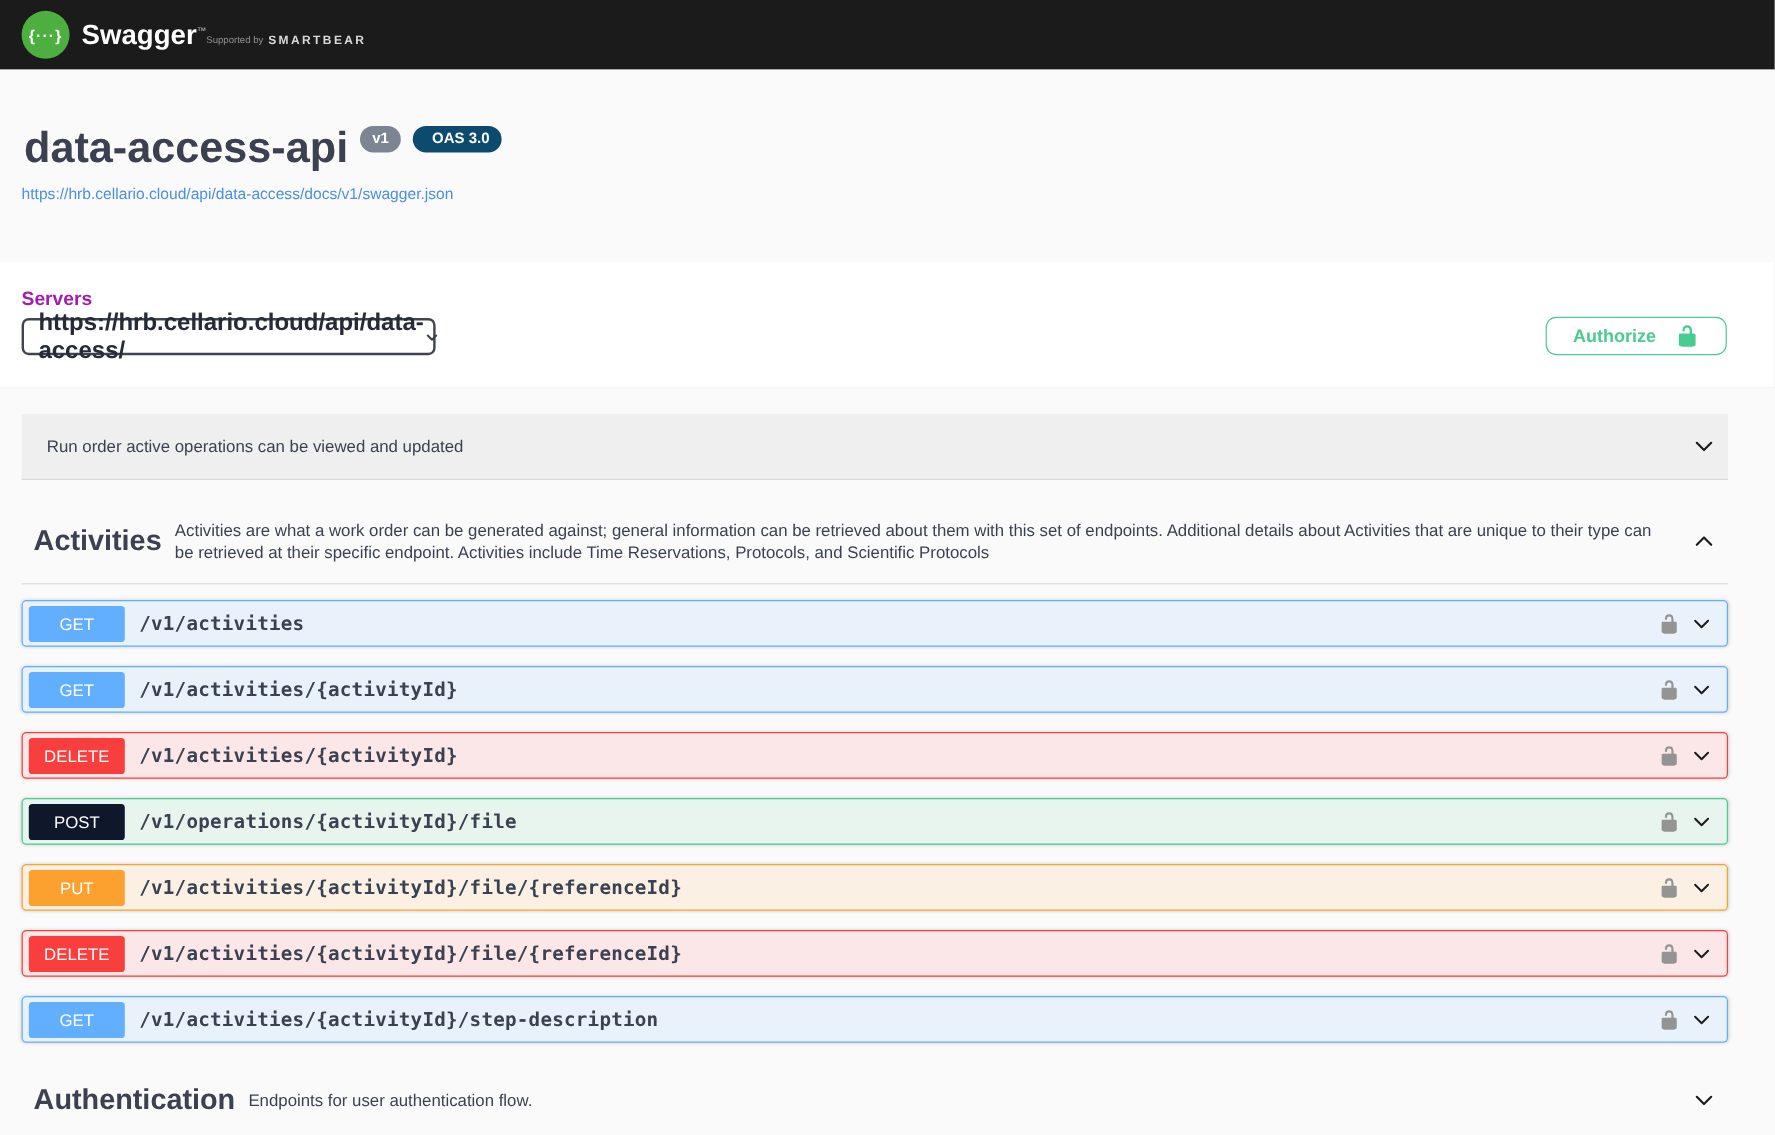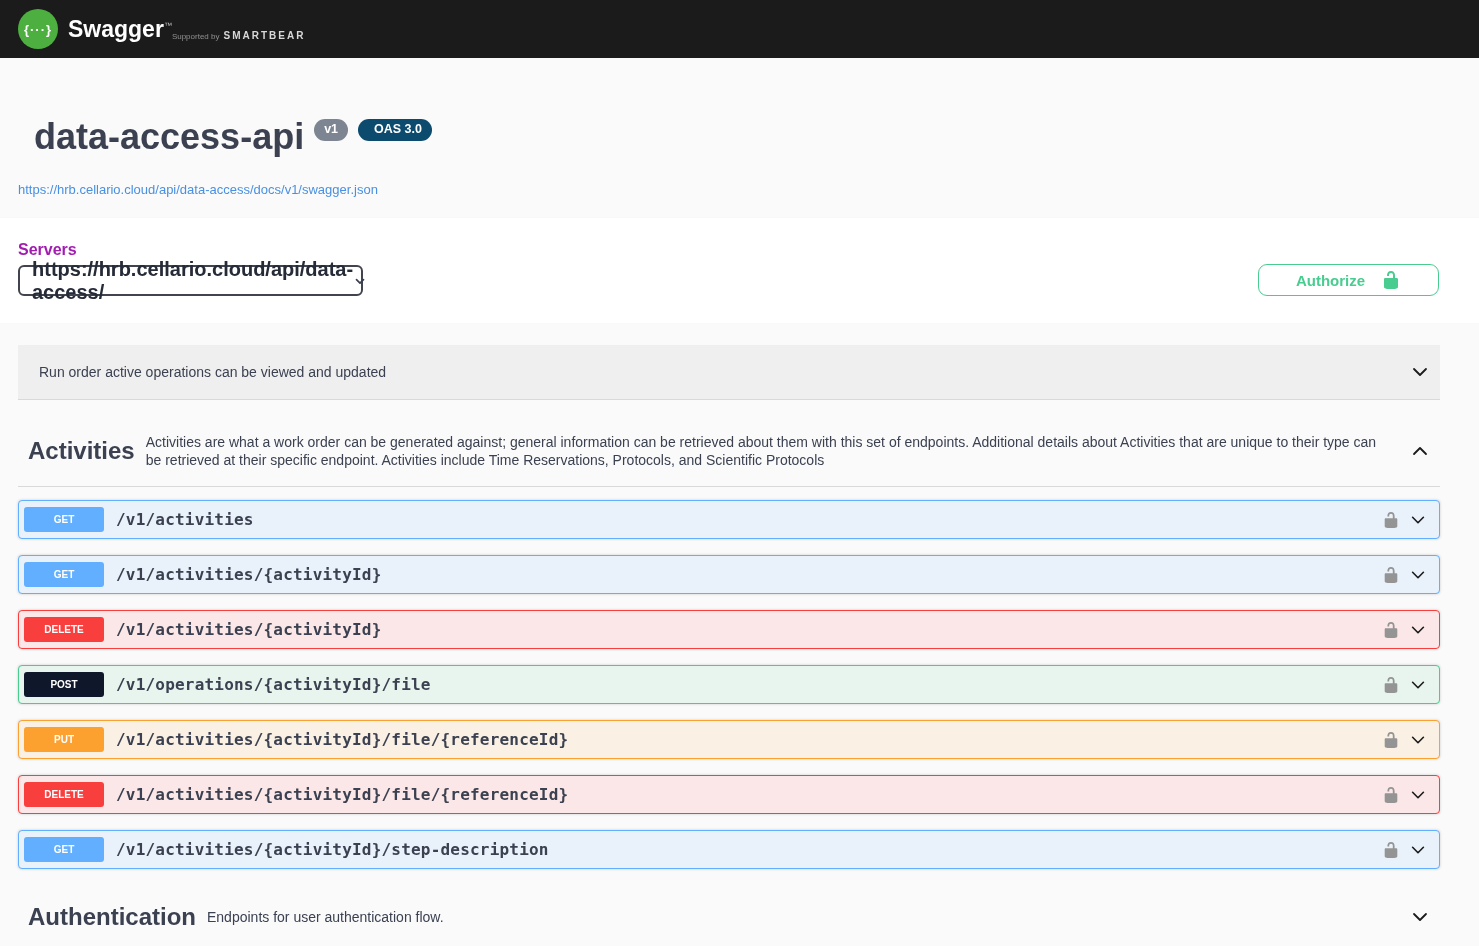--- a/index.html
+++ b/index.html
@@ -20,37 +20,37 @@
   .logo { display:flex; align-items:center; gap:10px; }
   .logo-circle {
     width:40px; height:40px; border-radius:50%;
     background:#4caf3f; color:#fff;
     display:flex; align-items:center; justify-content:center;
     font-weight:bold; font-size:13px; letter-spacing:1px;
   }
   .logo-texts { display:flex; flex-direction:row; line-height:1; }
   .logo-name { color:#fff; font-size:23px; font-weight:700; }
   .logo-name sup { font-size:8px; font-weight:400; color:#bbb; }
-  .logo-tagline { margin-top:0; font-size:8px; color:#909090; display:flex; align-items:flex-end; gap:4px; }
+  .logo-tagline { margin-top:12px; font-size:8px; color:#909090; display:flex; align-items:flex-start; gap:4px; }
   .logo-tagline b { color:#d8d8d8; font-size:10px; letter-spacing:2px; font-weight:700; }
 
   .def-area { display:flex; align-items:center; gap:14px; }
   .def-label { color:#fff; font-weight:700; font-size:16px; }
   .def-select {
     width:406px; height:33px; background:#f5f6f7;
     border:2px solid #62a03f; border-radius:4px;
     display:flex; align-items:center; justify-content:space-between;
     padding:0 12px; cursor:pointer;
     font-size:14px; font-weight:700; color:#262b38;
   }
 
   
   .info-section { background:#fafafa; padding:42px 20px 0 18px; height:160px; }
   .api-title {
-    margin:16px; font-size:36px; font-weight:700; color:#3b4151;
+    margin:2px; font-size:36px; font-weight:700; color:#3b4151;
     display:flex; align-items:flex-start; gap:10px; line-height:1.15;
   }
   .badge {
     display:inline-block; color:#fff; font-weight:700;
     border-radius:57px; padding:4px 10px 5px; font-size:12.5px; line-height:1;
   }
   .badge.version { background:#7d8492; margin-top:3px; }
   .badge.oas { background:#0c4a6e; margin-top:3px;padding-left:16px; }
   .spec-link {
     display:inline-block; margin-top:9px; font-size:13px;
@@ -66,21 +66,21 @@
   }
   .servers-label { font-size:16px; font-weight:700; color:#a21caf; margin-bottom:6px; }
   .server-select {
     width:345px; height:31px; background:#fff;
     border:2px solid #41444e; border-radius:6px;
     display:flex; align-items:center; justify-content:space-between;
     padding:0 14px 0 12px; cursor:pointer;
     font-size:20px; font-weight:700; color:#262b38;
   }
   .authorize-btn {
-    width:181px; height:32px; background:transparent;
+    width:151px; height:32px; background:transparent;
     border:1.5px solid #49cc90; border-radius:9px;
     color:#49cc90; font-weight:700; font-size:15px;
     display:flex; align-items:center; justify-content:center; gap:16px;
     cursor:pointer; font-family:"Liberation Sans", sans-serif;
   }
 
   
   .wrapper { padding:22px 39px 0 18px; background:#fafafa; }
   .tag-section.activities { margin-top:16px; }
   .tag-header {
@@ -100,21 +100,21 @@
     display:flex; align-items:center;
     padding:0 12px 0 5px; cursor:pointer;
     box-shadow:0 0 3px rgba(0,0,0,.19);
   }
   .opblock.get    { background:#e9f1fb; border:1px solid #61affe; }
   .opblock.post   { background:#e7f5ee; border:1px solid #49cc90; }
   .opblock.put    { background:#faf0e3; border:1px solid #fca130; }
   .opblock.delete { background:#fbe7e7; border:1px solid #f93e3e; }
   .method-badge {
     min-width:80px; text-align:center; padding:7px 0;
-    border-radius:3px; color:#fff; font-weight:700; font-size:10px;
+    border-radius:3px; color:#fff; font-weight:400; font-size:14px;
   }
   .opblock.get    .method-badge { background:#61affe; }
   .opblock.post   .method-badge { background:#0f172a; }
   .opblock.put    .method-badge { background:#fca130; }
   .opblock.delete .method-badge { background:#f93e3e; }
   .op-path {
     margin-left:12px;
     font-family:"DejaVu Sans Mono", monospace;
     font-weight:700; font-size:16px; color:#3b4151; letter-spacing:.2px;
   }

